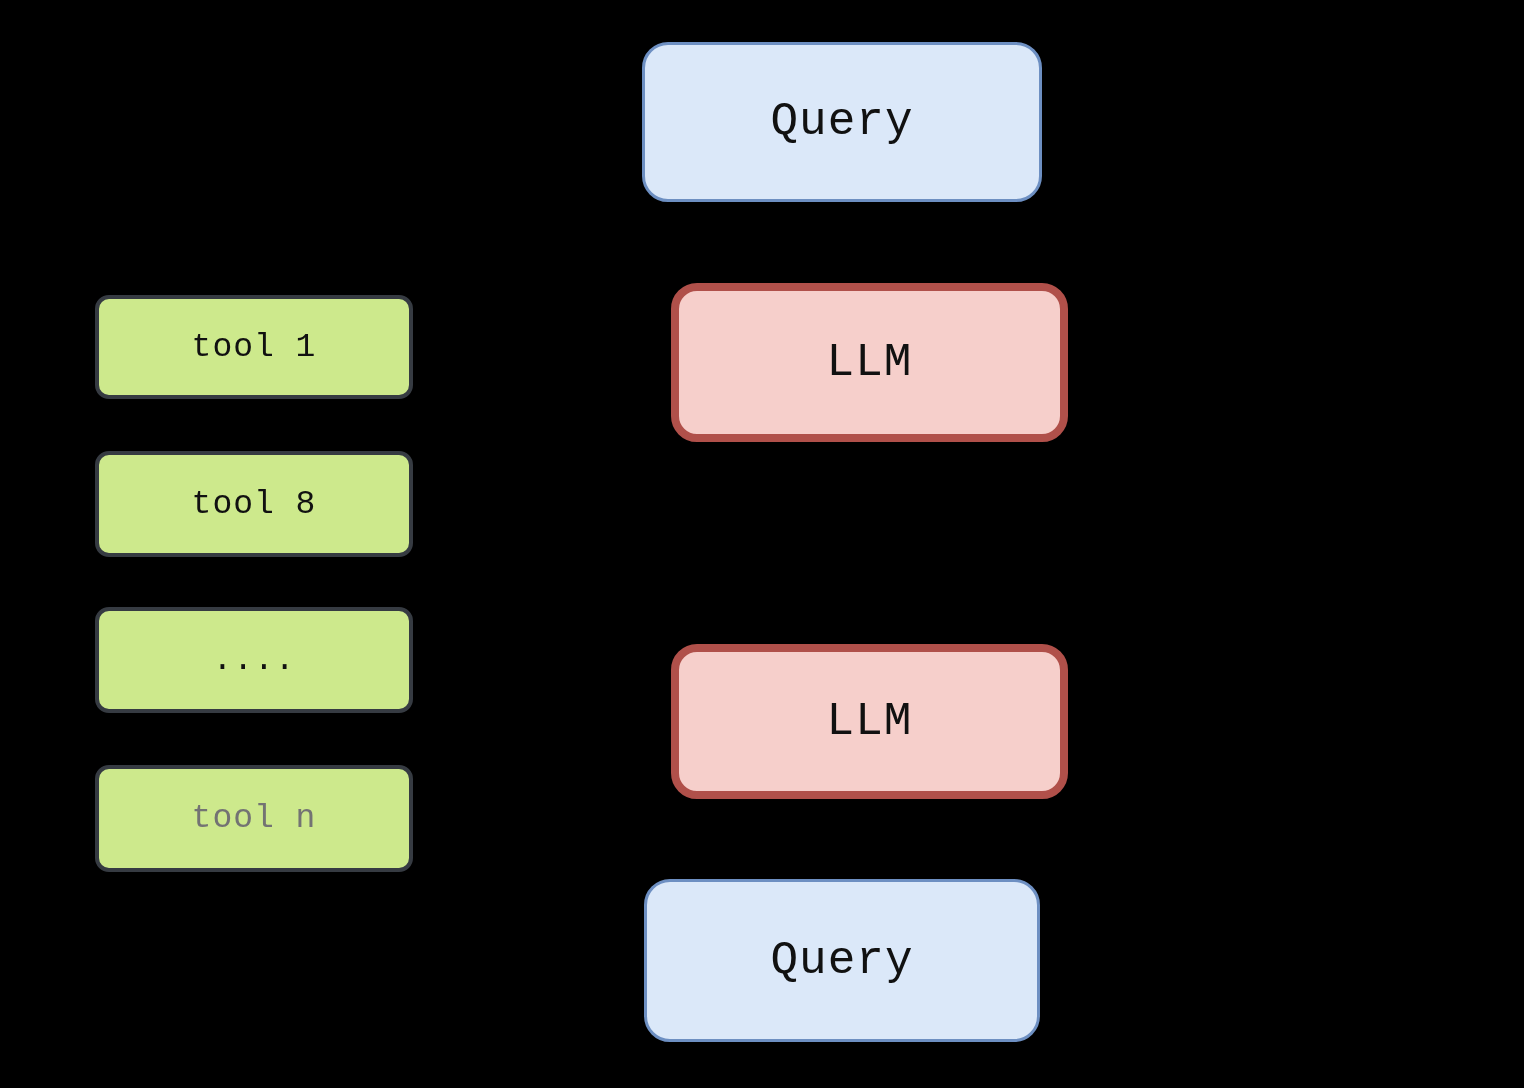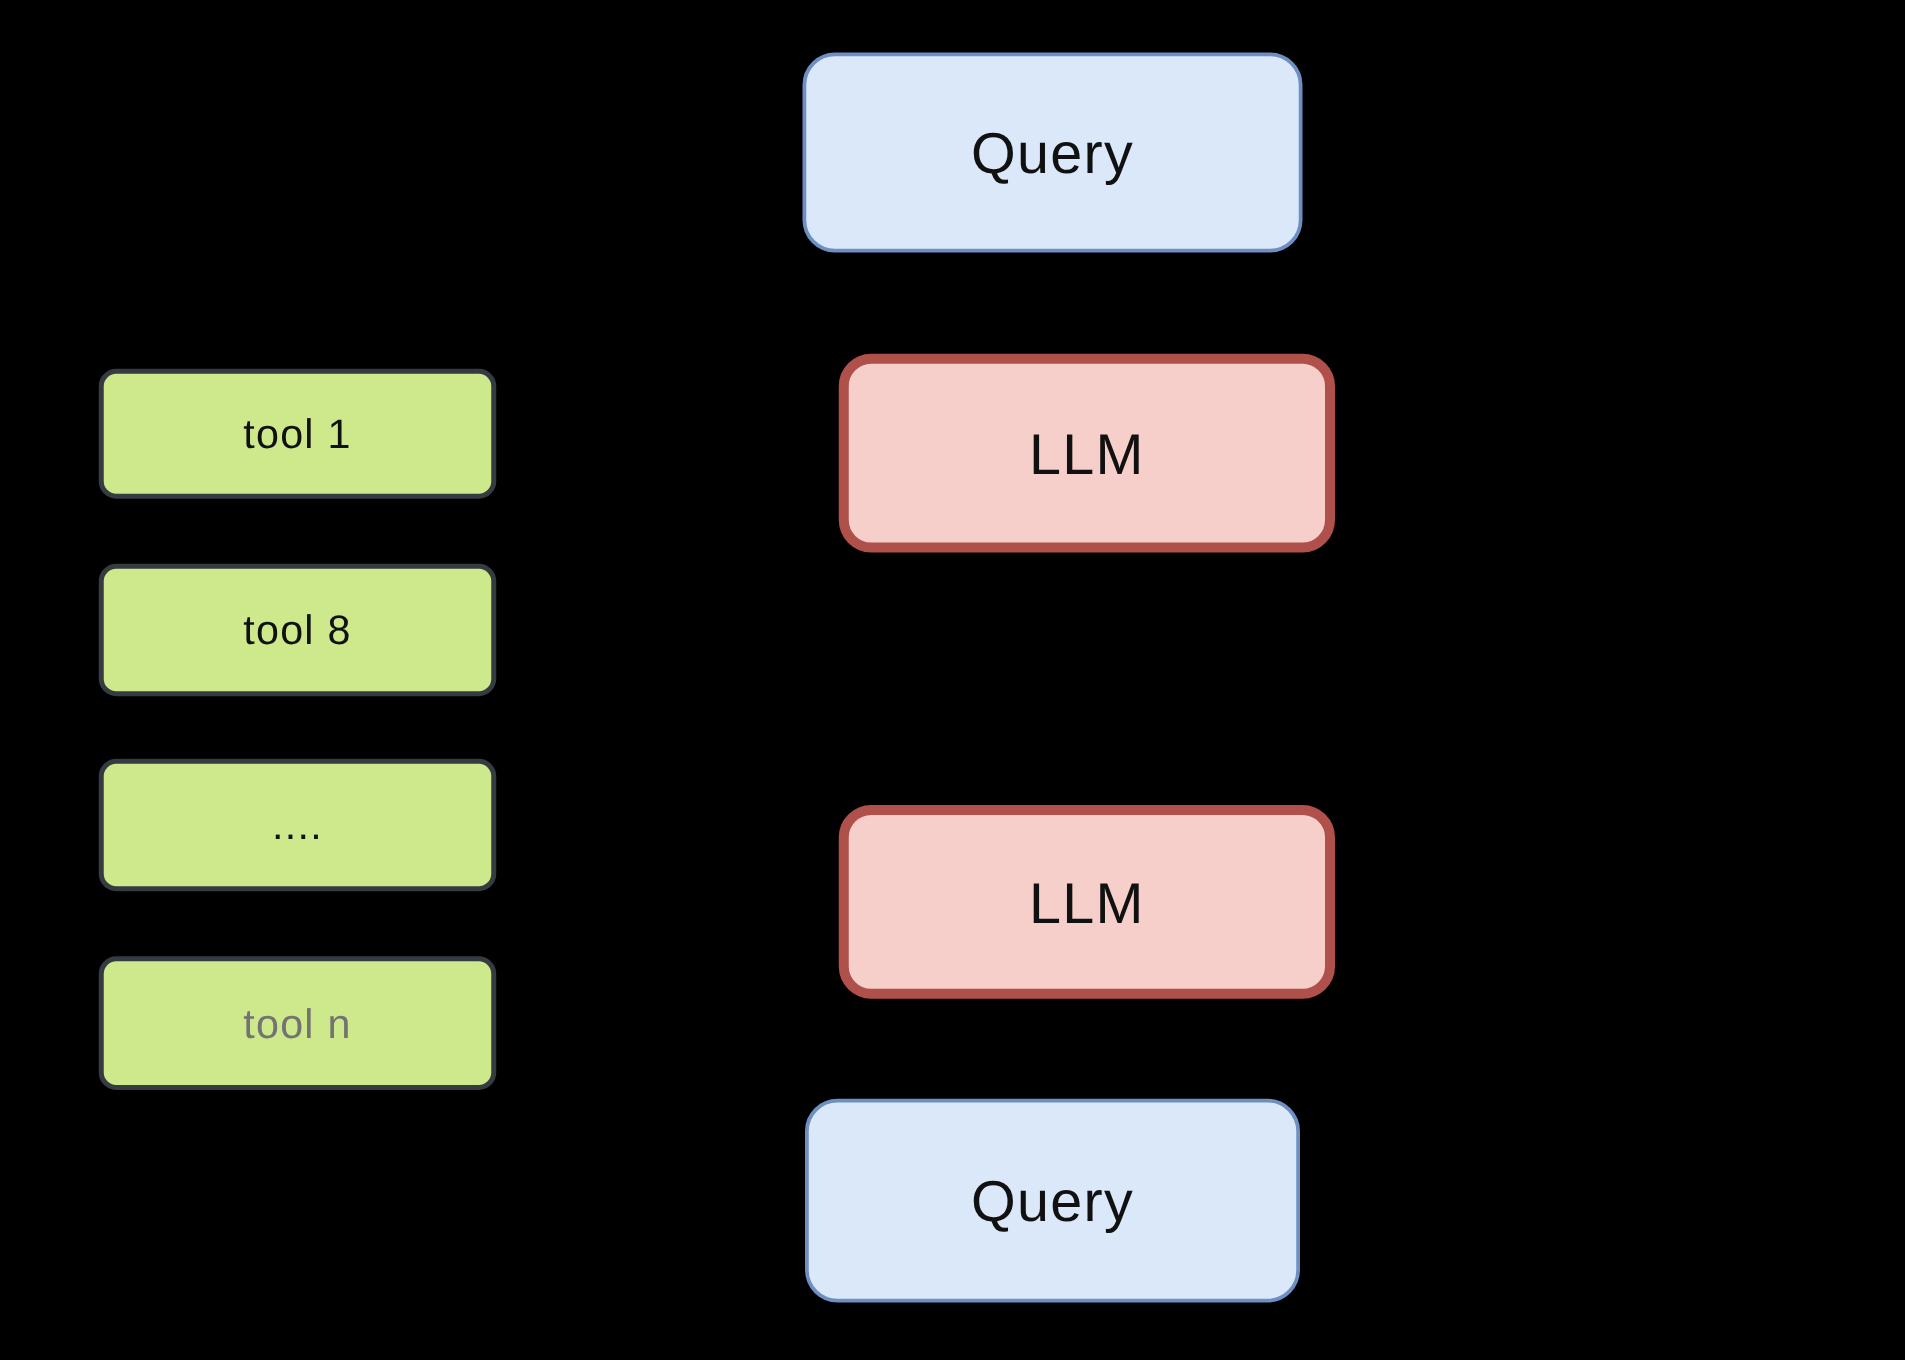--- a/index.html
+++ b/index.html
@@ -6,21 +6,21 @@
     margin: 0;
     padding: 0;
     background: #000000;
   }
   #canvas {
     position: relative;
     width: 1344px;
     height: 1088px;
     background: #000000;
     overflow: hidden;
-    font-family: Liberation Sans, sans-serif;
+    font-family: Liberation Mono, monospace;
     padding-left: 40px;
   }
   .node {
     position: absolute;
     box-sizing: border-box;
     display: flex;
     align-items: center;
     justify-content: center;
     color: #111111;
   }
@@ -30,21 +30,21 @@
   }
   
   .big {
     border-radius: 26px;
     font-size: 46px;
   }
   .blue  { border: 3px solid #6d8fc2; background: #dbe8f9; }
   .pink  { border: 8px solid #6d28d9; background: #f6cfcb; margin-left: 28px; }
   
   .tool {
-    left: 79px;
+    left: 95px;
     width: 318px;
     border: 4px solid #363b42;
     border-radius: 14px;
     background: #cde98c;
     font-size: 33px;
     justify-content: center;
   }
   #node-query      { left: 642px; top: 42px;  width: 400px; height: 160px; }
   #node-llm-top    { left: 643px; top: 283px; width: 397px; height: 159px; }
   #node-llm-bottom { left: 643px; top: 644px; width: 397px; height: 155px; }

